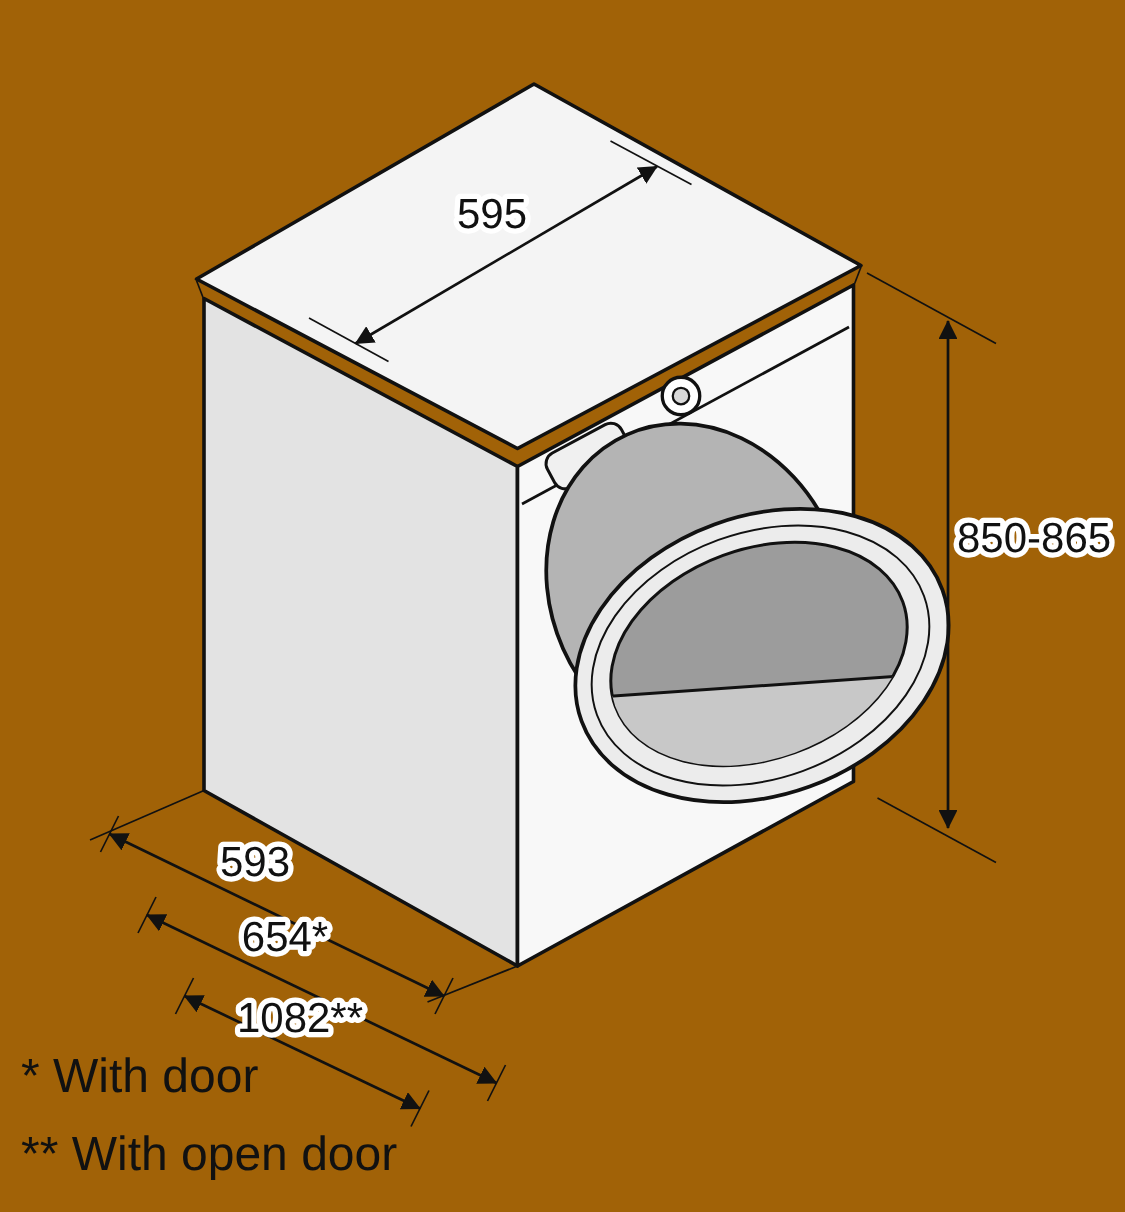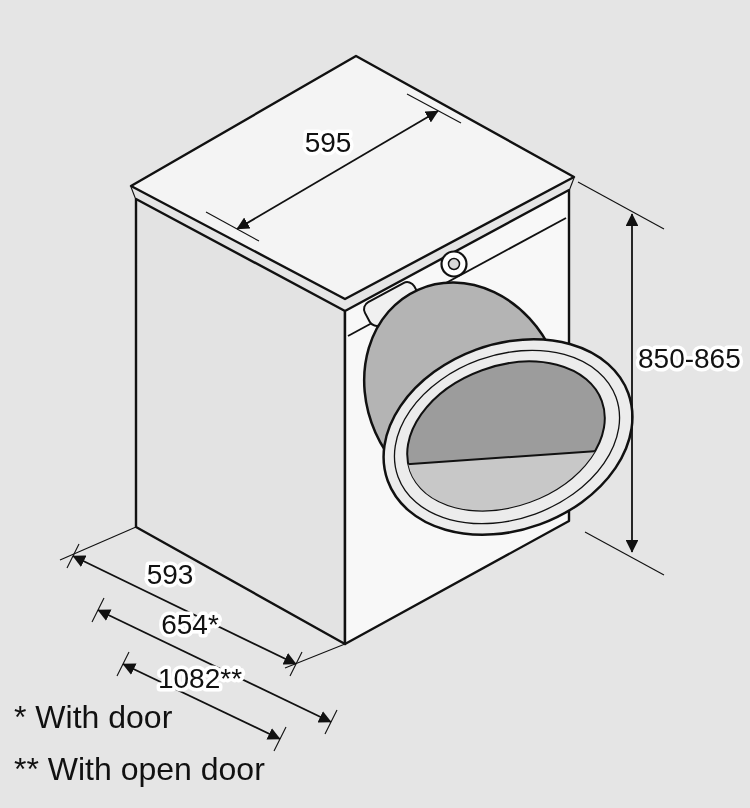--- a/index.html
+++ b/index.html
@@ -1,16 +1,16 @@
 <!DOCTYPE html>
 <html><head>
 <meta charset="utf-8">
 <style>
   html,body{margin:0;padding:0;background:#fff;}
-  .stage{position:relative;width:750px;height:808px;background:#e5e5e5;overflow:hidden;
+  .stage{position:relative;width:750px;height:808px;background:#a16207;overflow:hidden;
          font-family:"Liberation Sans",sans-serif;}
   svg{display:block;}
   .face{stroke:#111;stroke-width:2.4;stroke-linejoin:round;}
   .dimline{stroke:#111;stroke-width:1.8;fill:none;}
   .extline{stroke:#111;stroke-width:1.1;fill:none;}
   .tick{stroke:#111;stroke-width:1.1;fill:none;}
   .dim-label{font-family:"Liberation Sans",sans-serif;font-size:28px;fill:#111;
              paint-order:stroke fill;stroke:#fff;stroke-width:7px;stroke-linejoin:round;}
   .footnote{font-family:"Liberation Sans",sans-serif;font-size:32px;fill:#111;}
 </style>

